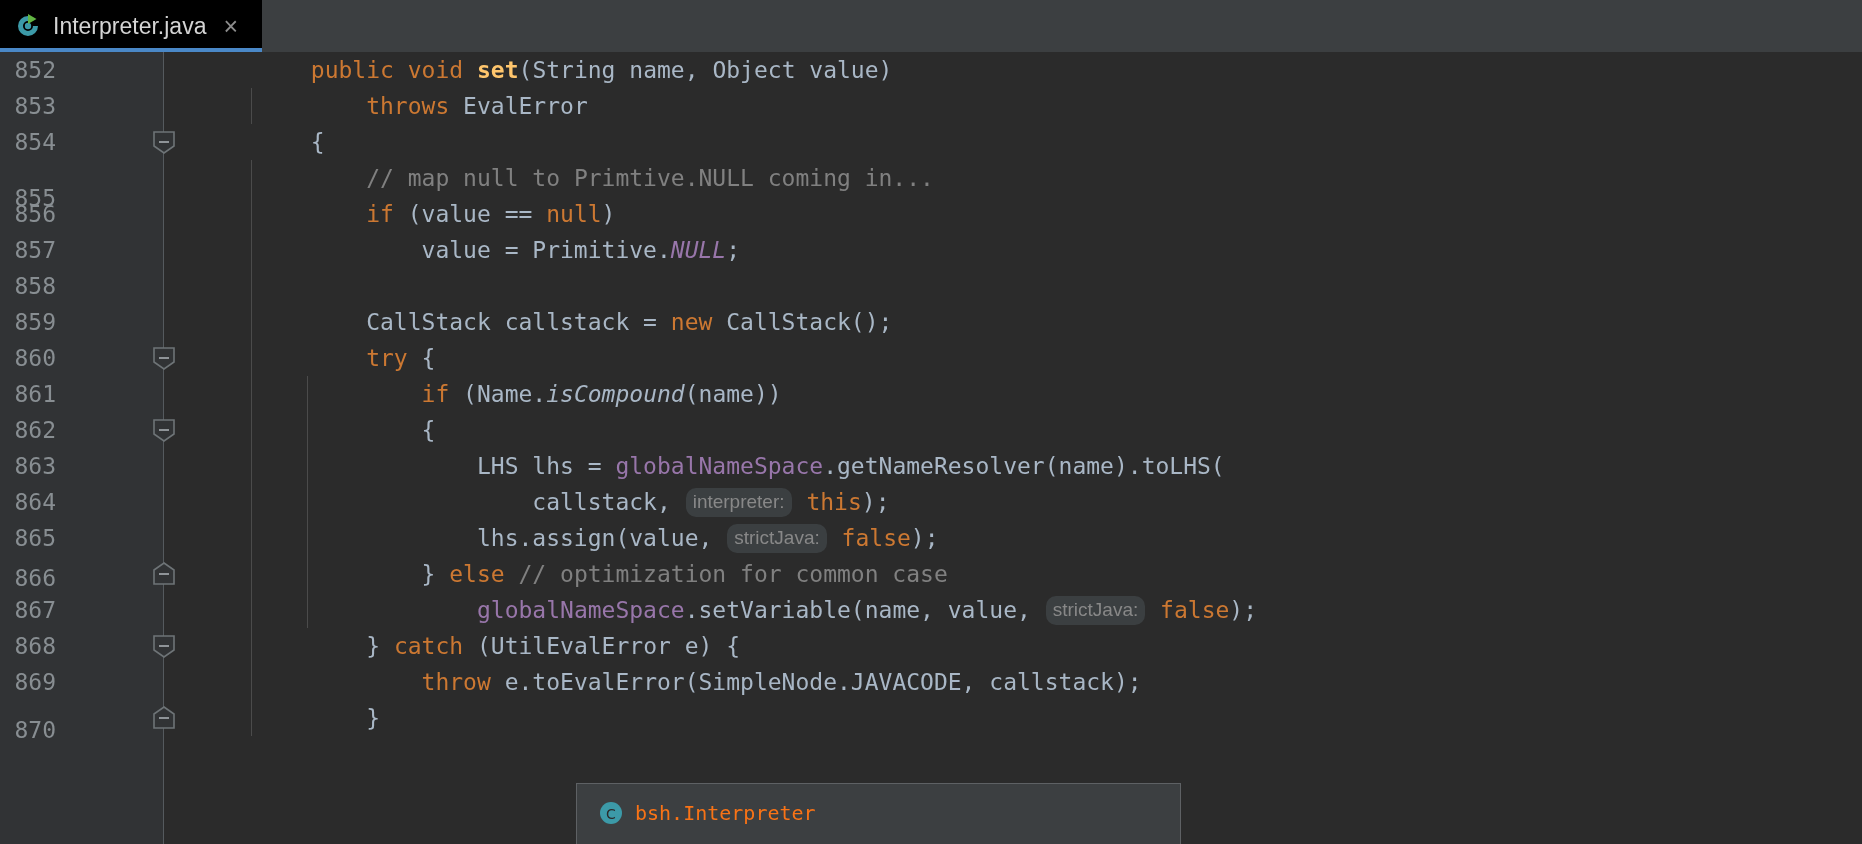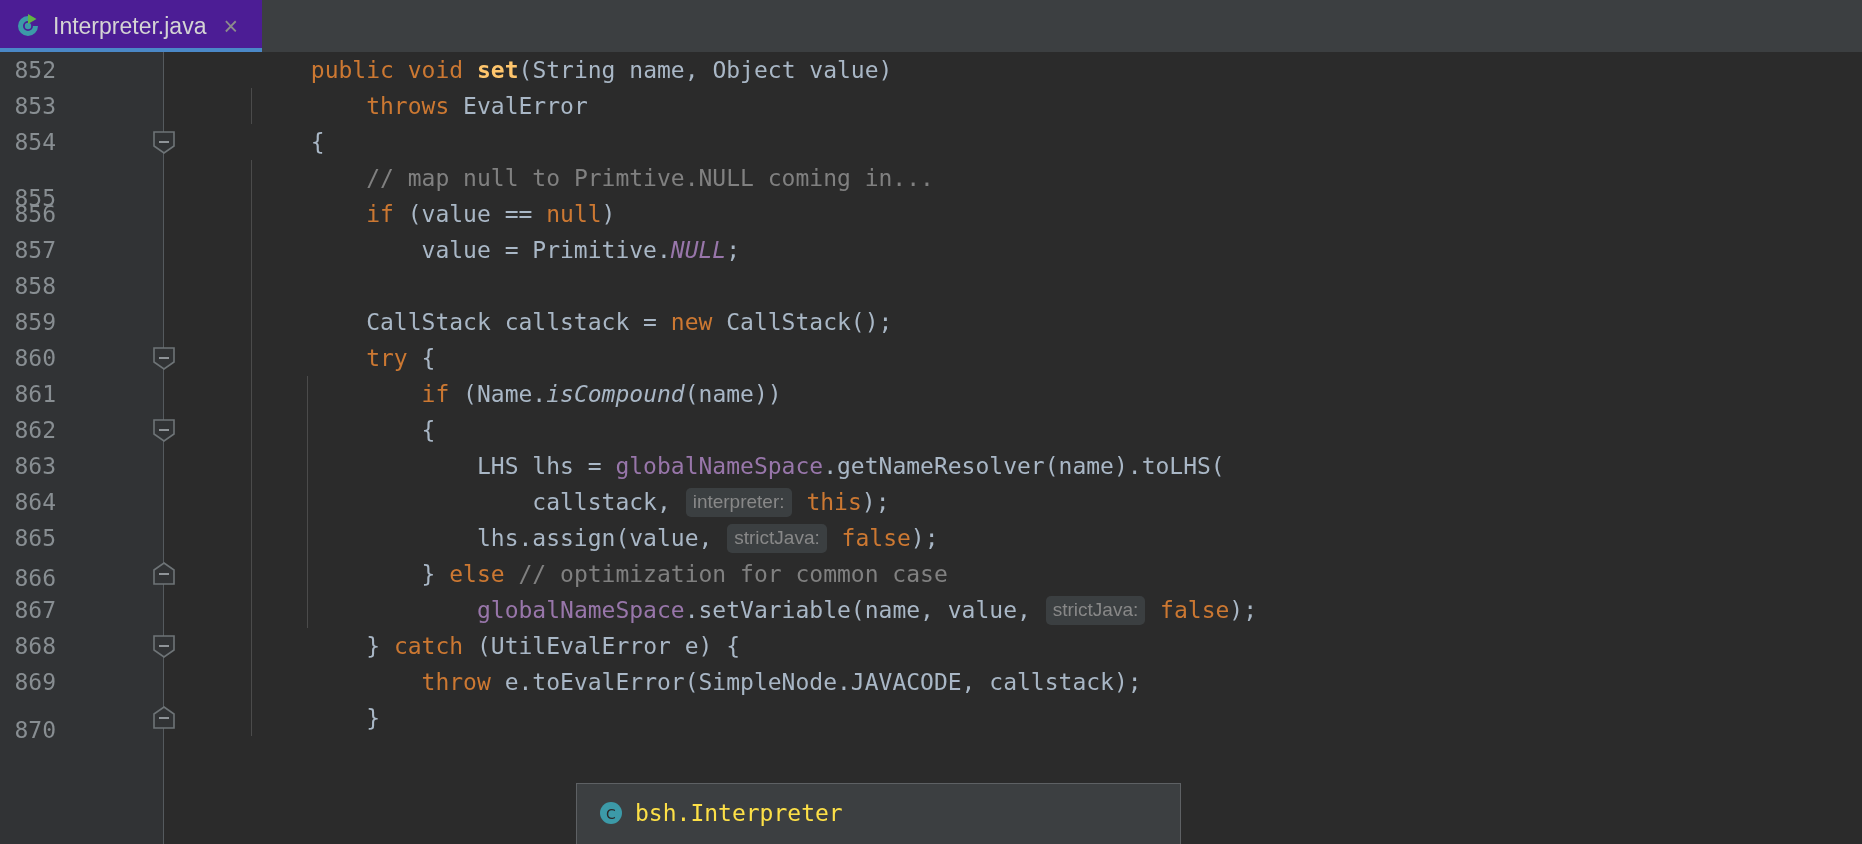--- a/index.html
+++ b/index.html
@@ -16,21 +16,21 @@
     position: absolute; left: 0; top: 0;
     width: 1862px; height: 52px;
     background: #3c3f41;
     display: flex; align-items: stretch;
   }
   .tab {
     position: relative;
     display: flex; align-items: center;
     gap: 11px;
     padding: 0 16px 0 15px;
-    background: #4c1d95;
+    background: #000000;
     height: 52px;
     min-width: 262px;
   }
   .tab::after {
     content: "";
     position: absolute; left: 0; right: 0; bottom: 0;
     height: 4px; background: #4a88c7;
   }
   .tab-icon {
     width: 27px; height: 27px;
@@ -119,21 +119,21 @@
   .cmt  { color: #808080; }
   .fld  { color: #9876aa; }
   .fldi { color: #9876aa; font-style: italic; }
   .mi   { color: #a9b7c6; font-style: italic; }
   .txt  { color: #a9b7c6; }
 
   
   .hint {
     display: inline-block;
     background: #3b3f41;
-    border-radius: 5px;
+    border-radius: 10px;
     color: #888888;
     font-family: "Liberation Sans", sans-serif;
     font-size: 19px;
     padding: 1px 7px 2px 7px;
     margin: 0 1px;
     vertical-align: 2px;
     line-height: 26px;
   }
 
   
@@ -147,22 +147,22 @@
     overflow: hidden;
   }
   .popup-head {
     display: flex; align-items: center; gap: 11px;
     padding: 16px 0 0 21px;
   }
   .popup-icon { width: 26px; height: 26px; flex: none; }
   .popup-icon svg { display: block; }
   .popup-title {
     font-family: "DejaVu Sans Mono", monospace;
-    font-size: 23px;
-    color: #fde047;
+    font-size: 20px;
+    color: #f97316;
     white-space: nowrap;
   }
   .popup-body {
     padding: 16px 0 0 21px;
     font-family: "DejaVu Sans Mono", monospace;
     font-size: 23px;
     white-space: pre;
     color: #c9cdd1;
   }
   .popup-body .pfield { color: #c296c9; }

